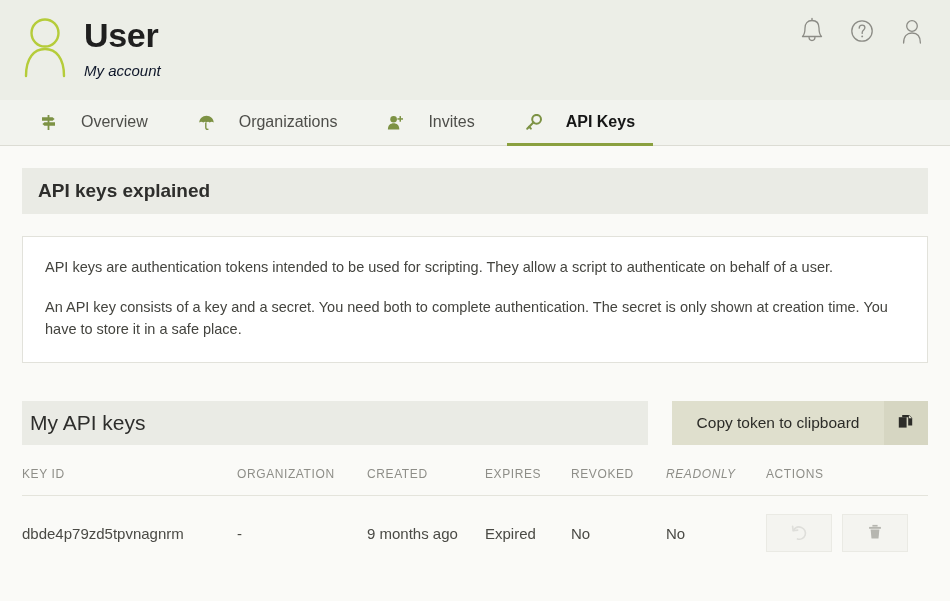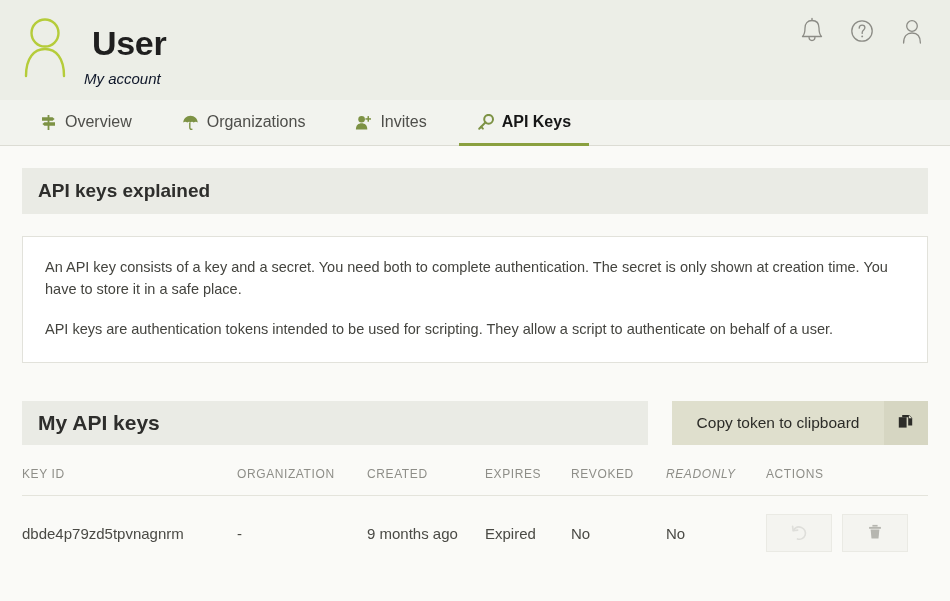--- a/index.html
+++ b/index.html
@@ -36,21 +36,21 @@
     flex: 0 0 auto;
     margin-top: 2px;
   }
   .identity-text { padding-top: 4px; }
   .page-title {
     font-size: 34px;
     font-weight: bold;
     line-height: 1.05;
     color: #1f1f1f;
     letter-spacing: -0.3px;
-    margin: 8px;
+    margin: 0;
   }
   .page-subtitle {
     font-size: 15px;
     color: #0f172a;
     margin-top: 8px;
     font-style: italic;
   }
   .header-actions {
     position: absolute;
     right: 24px;
@@ -72,21 +72,21 @@
     background: #f2f3ee;
     padding: 0 22px;
     display: flex;
     align-items: stretch;
     gap: 0;
     border-bottom: 1px solid #dcdcd4;
   }
   .tab {
     display: flex;
     align-items: center;
-    gap: 8px;
+    gap: 24px;
     padding: 0 18px;
     margin-right: 14px;
     font-size: 16px;
     color: #4e4e4a;
     cursor: pointer;
     border-bottom: 3px solid transparent;
     position: relative;
     top: 1px;
   }
   .tab .tab-icon {
@@ -132,23 +132,23 @@
     display: flex;
     align-items: stretch;
     margin-top: 38px;
     gap: 24px;
   }
   .keys-banner {
     background: #eaebe5;
     flex: 1 1 auto;
     display: flex;
     align-items: center;
-    padding: 0 16px;
+    padding: 0 8px;
     font-size: 21px;
-    font-weight: bold;
+    font-weight: normal;
     color: #2e2e2c;
     min-height: 44px;
   }
   .btn {
     display: flex;
     align-items: stretch;
     border: none;
     padding: 0;
     cursor: pointer;
     font-family: inherit;
@@ -308,22 +308,22 @@
     </span>
     <span>API Keys</span>
   </div>
 </div>
 
 <div class="content">
 
   <div class="section-banner">API keys explained</div>
 
   <div class="info-card">
+    <p>API keys are authentication tokens intended to be used for scripting. They allow a script to authenticate on behalf of a user.</p>
     <p>An API key consists of a key and a secret. You need both to complete authentication. The secret is only shown at creation time. You have to store it in a safe place.</p>
-    <p>API keys are authentication tokens intended to be used for scripting. They allow a script to authenticate on behalf of a user.</p>
   </div>
 
   <div class="keys-header-row">
     <div class="keys-banner">My API keys</div>
 
     <button class="btn btn-copy">
       <span class="btn-label">Copy token to clipboard</span>
       <span class="btn-icon-box">
         <svg width="18" height="18" viewBox="0 0 18 18" xmlns="http://www.w3.org/2000/svg">
           <path d="M1.8 3.2 H9.6 V13.6 H1.8 Z" fill="#2c2c28"></path>

